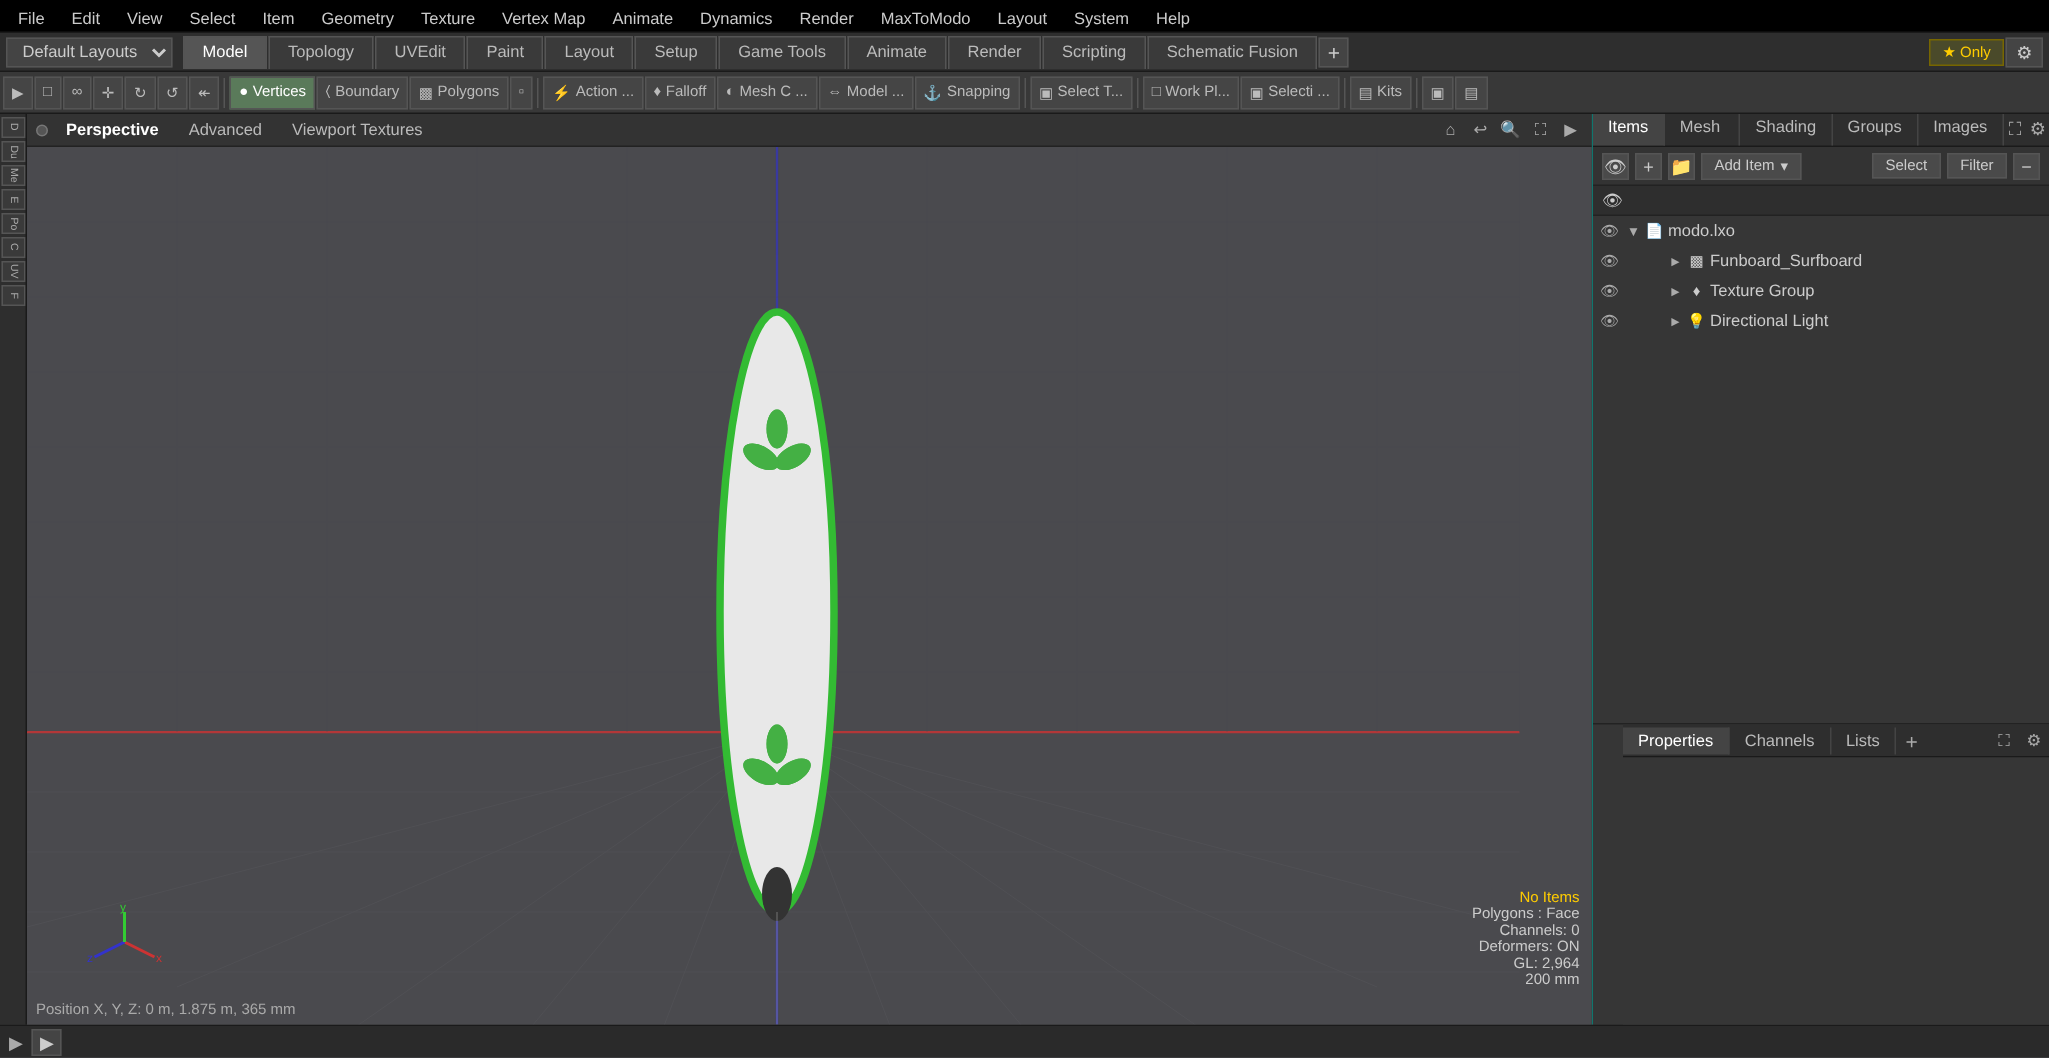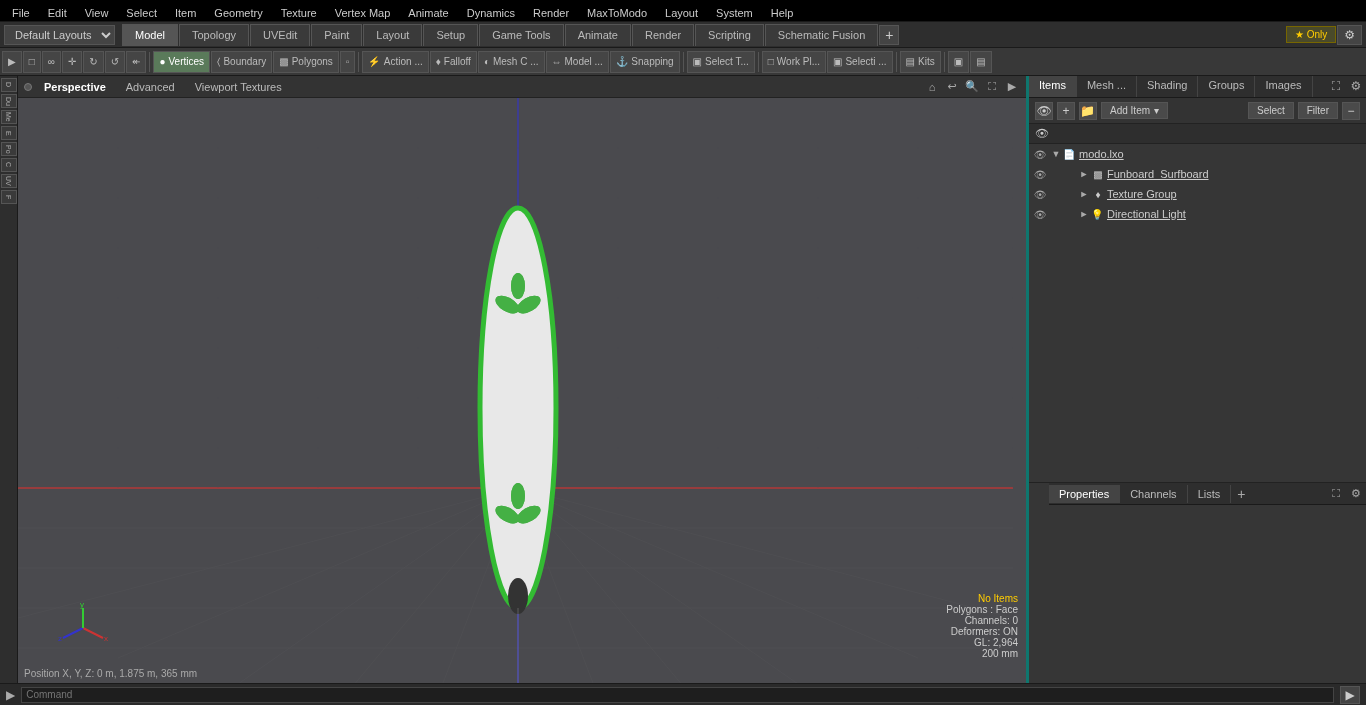--- a/index.html
+++ b/index.html
@@ -217,25 +217,25 @@
       overflow: hidden;
     }
     .grid-svg {
       width: 100%;
       height: 100%;
     }
     .no-items { color: #ffcc00; }
 
     
     #right-panel {
-      width: 340px;
+      width: 305px;
       display: flex;
       flex-direction: column;
       background: #363636;
-      border-left: 3px solid #0f766e;
+      border-left: 1px solid #0f766e;
     }
 
     
     #items-panel {
       flex: 1;
       display: flex;
       flex-direction: column;
       border-bottom: 1px solid #222;
     }
     #items-tabs {
@@ -364,21 +364,20 @@
       align-items: center;
       justify-content: center;
       font-size: 10px;
     }
     .item-label {
       flex: 1;
       font-size: 11px;
       color: #ccc;
       white-space: nowrap;
       overflow: hidden;
-      text-decoration: underline;
     }
 
     
     #properties-panel {
       height: 200px;
       display: flex;
       flex-direction: column;
       padding-left: 20px;
     }
     #props-tabs {
@@ -777,15 +776,14 @@
       </div>
       <div id="props-content">
       </div>
     </div>
 
   </div>
 </div>
 
 <div id="bottom-bar">
   <div class="bottom-arrow">▶</div>
-  <input class="command-input" type="text" placeholder="Command" style="">
   <div class="cmd-send-btn">▶</div>
 </div>
 
 </body></html>

